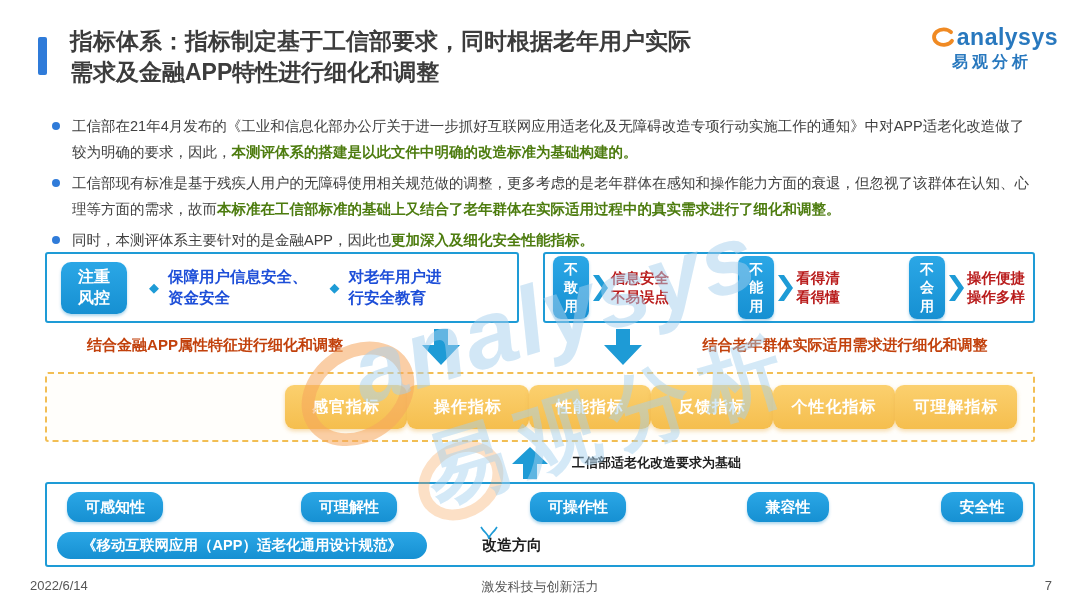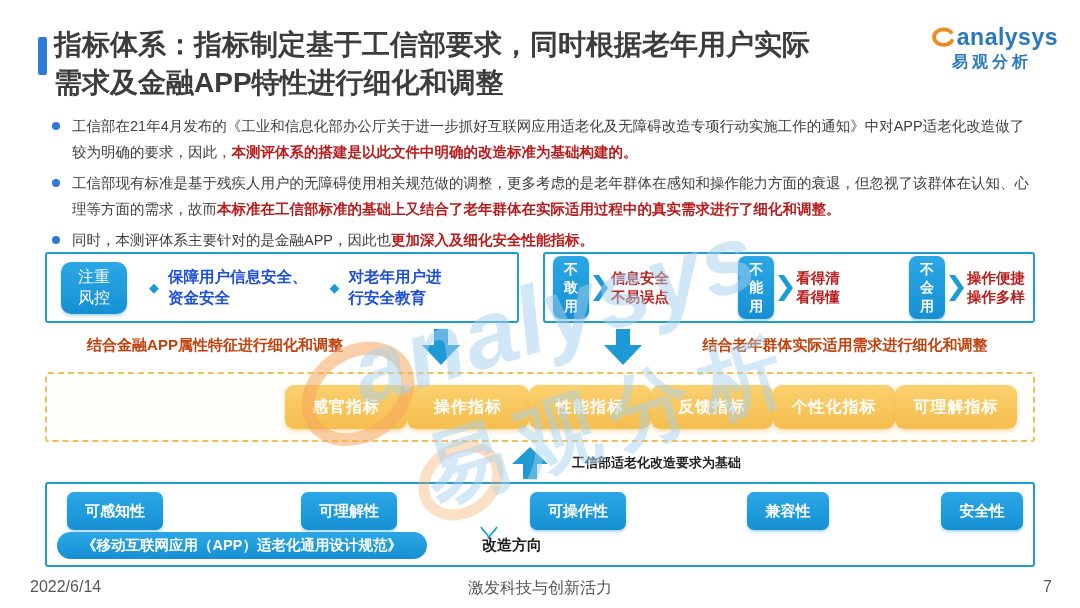--- a/index.html
+++ b/index.html
@@ -6,35 +6,35 @@
   html,body { background:#e8e8e8; }
   body { font-family:"Liberation Sans","DejaVu Sans",sans-serif; }
   .slide {
     position:relative; width:1080px; height:608px; background:#ffffff;
     overflow:hidden; margin:0 auto;
   }
 
   
   .accent-bar { position:absolute; left:38px; top:37px; width:9px; height:38px;
     background:#2F7BD9; border-radius:2px; }
-  .title { position:absolute; left:54px; top:26px; width:880px;
-    font-size:28px; font-weight:bold; color:#3C3C3C; line-height:1.34; }
+  .title { position:absolute; left:70px; top:26px; width:880px;
+    font-size:23px; font-weight:bold; color:#3C3C3C; line-height:1.34; }
   .logo { position:absolute; right:22px; top:24px; width:130px; text-align:center; }
   .logo-row { display:flex; align-items:center; justify-content:flex-end; }
   .logo-en { font-size:23px; font-weight:bold; color:#2878BE; letter-spacing:.5px; }
   .logo-cn { font-size:16px; font-weight:bold; color:#2878BE; letter-spacing:4px;
     margin-top:1px; padding-right:2px; }
 
   
   .bullets { position:absolute; left:52px; top:113px; width:985px; }
   .bullet { position:relative; padding-left:20px; font-size:14.5px; color:#404040;
     line-height:26px; margin-bottom:5px; }
   .bullet .dot { position:absolute; left:0; top:9px; width:8px; height:8px;
     border-radius:50%; background:#2F7BD9; }
-  .bullet b { color:#b91c1c; }
+  .bullet b { color:#4d7c0f; }
 
   
   .watermark { position:absolute; left:300px; top:255px; width:560px; height:280px;
     transform:rotate(-17deg); pointer-events:none; z-index:6; }
   .wm-en { position:absolute; left:70px; top:0; font-size:95px; font-weight:bold;
     font-style:italic; color:rgba(165,208,238,.5); letter-spacing:2px; }
   .wm-cn { position:absolute; left:110px; top:118px; font-size:82px; font-weight:bold;
     color:rgba(165,208,238,.48); letter-spacing:14px; }
   .wm-ring { position:absolute; left:8px; top:26px; width:120px; height:96px;
     border:13px solid rgba(246,166,92,.55); border-radius:50%;
@@ -44,21 +44,21 @@
 
   
   .top-boxes { position:absolute; left:45px; top:252px; width:990px; height:71px;
     display:flex; gap:24px; z-index:2; }
   .dbox { border:2px solid #1E9BD6; border-radius:3px; background:#fff;
     display:flex; align-items:center; }
   .risk-box { width:474px; padding:0 14px; }
   .needs-box { flex:1; justify-content:space-between; padding:0 8px; }
   .risk-badge { width:66px; min-height:52px; border-radius:10px;
     background:linear-gradient(180deg,#2BA7E6,#1690D2);
-    color:#fff; font-weight:normal; font-size:16px; line-height:1.3;
+    color:#fff; font-weight:bold; font-size:16px; line-height:1.3;
     display:flex; flex-direction:column; align-items:center; justify-content:center;
     box-shadow:0 2px 3px rgba(30,140,200,.35); }
   .risk-item { display:flex; align-items:center; }
   .risk-item .diamond { color:#1E9BD6; font-size:13px; margin:0 9px 0 22px; }
   .risk-item .txt { font-size:15.5px; font-weight:bold; color:#1d4ed8; line-height:1.3; }
   .need-group { display:flex; align-items:center; }
   .vbadge { width:36px; padding:4px 0; border-radius:8px;
     background:linear-gradient(180deg,#2BA7E6,#1690D2); color:#fff;
     font-size:14px; font-weight:bold; line-height:1.3; text-align:center;
     word-break:break-all; display:inline-block;
@@ -88,42 +88,42 @@
 
   
   .base-row { position:absolute; left:0; top:446px; width:1080px; height:36px; z-index:2; }
   .arrow-up { position:absolute; left:512px; top:1px; }
   .base-caption { position:absolute; left:572px; top:8px; font-size:13px;
     font-weight:bold; color:#1f1f1f; }
 
   
   .bottom-box { position:absolute; left:45px; top:482px; width:990px; height:85px;
     border:2px solid #1E9BD6; border-radius:3px; background:#fff; z-index:2; }
-  .pbtn { position:absolute; top:8px; height:38px; border-radius:7px;
+  .pbtn { position:absolute; top:8px; height:30px; border-radius:12px;
     background:linear-gradient(180deg,#2BA7E6,#1690D2); color:#fff;
     font-size:15px; font-weight:bold; display:flex; align-items:center;
     justify-content:center; box-shadow:0 2px 3px rgba(30,140,200,.35); }
   .p0 { left:20px;  width:96px; }
   .p1 { left:254px; width:96px; }
   .p2 { left:483px; width:96px; }
   .p3 { left:700px; width:82px; }
   .p4 { left:894px; width:82px; }
   .bracket { position:absolute; left:433px; top:42px; }
   .std-pill { position:absolute; bottom:6px; height:27px; border-radius:14px;
     background:linear-gradient(180deg,#2BA7E6,#1690D2); color:#fff;
     font-size:14.5px; font-weight:bold; display:flex; align-items:center;
     justify-content:center; }
   .std-left { left:10px; width:370px; }
   .std-right { left:530px; width:448px; }
   .std-mid { position:absolute; bottom:10px; left:400px; width:130px;
     text-align:center; font-size:15px; font-weight:bold; color:#1f1f1f; }
 
   
   .footer { position:absolute; left:0; top:578px; width:1080px; height:22px;
-    font-size:16px; color:#565656; }
+    font-size:13px; color:#565656; }
   .f-date { position:absolute; left:30px; }
   .f-center { position:absolute; left:0; width:1080px; text-align:center; }
   .f-page { position:absolute; right:28px; }
 </style>
 </head>
 <body>
 
 <div class="slide">
 
   <div class="watermark">

